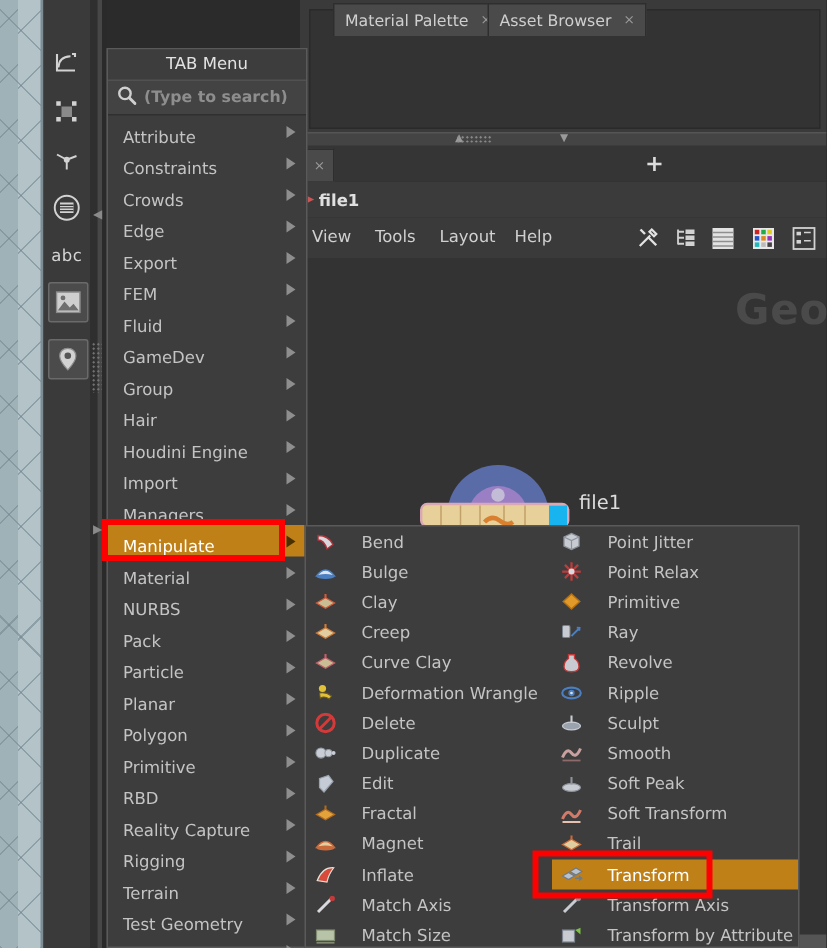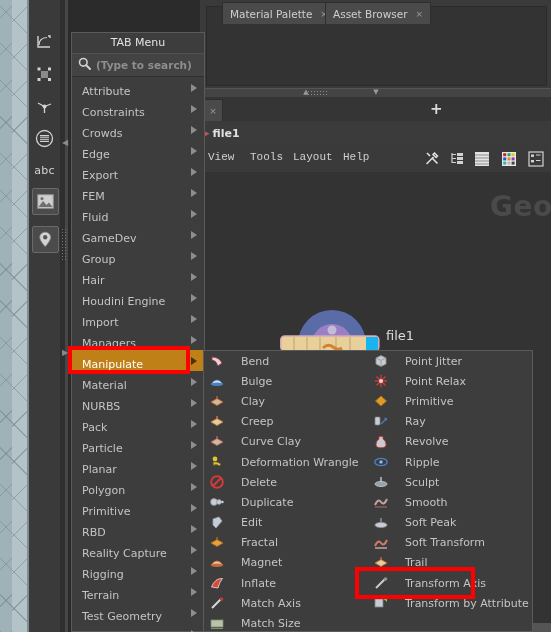--- a/index.html
+++ b/index.html
@@ -92,21 +92,21 @@
     display: flex; align-items: center; justify-content: center; color: #9a9a9a; font-size: 9px; }
   #tab-add { left: 430px; top: 100px; font-size: 15px; color: #dcdcdc; font-weight: bold; }
 
   
   #breadcrumb { left: 200px; top: 121px; width: 351px; height: 24px; background: #3b3b3b; border-bottom: 1px solid #2a2a2a;
     display: flex; align-items: center; }
   #breadcrumb-arrow { color: #cc5555; font-size: 9px; margin: 0 3px 0 5px; }
   #breadcrumb-label { font-size: 11px; color: #e0e0e0; font-weight: bold; }
 
   
-  #menubar { left: 200px; top: 145px; width: 351px; height: 27px; background: #3a3a3a; border-bottom: 1px solid #2a2a2a; font-family: Liberation Mono, monospace; }
+  #menubar { left: 200px; top: 145px; width: 351px; height: 27px; background: #3a3a3a; border-bottom: 1px solid #2a2a2a; }
   .menu-item { position: absolute; top: 6px; font-size: 11px; color: #d0d0d0; }
   .mb-icon { position: absolute; top: 4px; width: 20px; height: 19px; display: flex; align-items: center; justify-content: center; }
 
   
   #net-canvas { left: 200px; top: 172px; width: 351px; height: 455px; background: #333333; }
   #geo-watermark { left: 490px; top: 190px; font-size: 28px; color: #4a4a4a; font-weight: bold; letter-spacing: .5px; text-align: right; }
 
   
   #node-wrap { left: 280px; top: 300px; width: 120px; height: 52px; }
   #node-label { left: 386px; top: 328px; font-size: 13px; color: #dcdcdc; }
@@ -665,20 +665,30 @@
       </div>
       <div class="sub-row">
         <span class="sub-ico">
           <svg width="14" height="13" viewBox="0 0 14 13">
             <path d="M1 7 L7 3.5 L13 7 L7 10.5 Z" fill="#e0cda0" stroke="#c96a3a" stroke-width=".9"></path>
             <path d="M7 3.5 L7 1" stroke="#c96a3a" stroke-width="1.4"></path>
           </svg>
         </span>
         <span>Trail</span>
       </div>
+      <div class="sub-row sel">
+        <span class="sub-ico">
+          <svg width="15" height="14" viewBox="0 0 15 14">
+            <path d="M1 8 L5 5.6 L9 8 L5 10.4 Z" fill="#b9c2cc" stroke="#6e7a86" stroke-width=".8"></path>
+            <path d="M6 5 L10 2.6 L14 5 L10 7.4 Z" fill="#b9c2cc" stroke="#6e7a86" stroke-width=".8"></path>
+            <path d="M9.5 9.5 L13.5 9.5 M12 8 L13.8 9.5 L12 11" stroke="#6e7a86" stroke-width="1" fill="none"></path>
+          </svg>
+        </span>
+        <span>Transform</span>
+      </div>
       <div class="sub-row">
         <span class="sub-ico">
           <svg width="14" height="13" viewBox="0 0 14 13">
             <path d="M2 11 L11 2" stroke="#c8ccd2" stroke-width="2"></path>
             <circle cx="11.5" cy="2" r="1.8" fill="#8e949c"></circle>
           </svg>
         </span>
         <span>Transform Axis</span>
       </div>
       <div class="sub-row">

